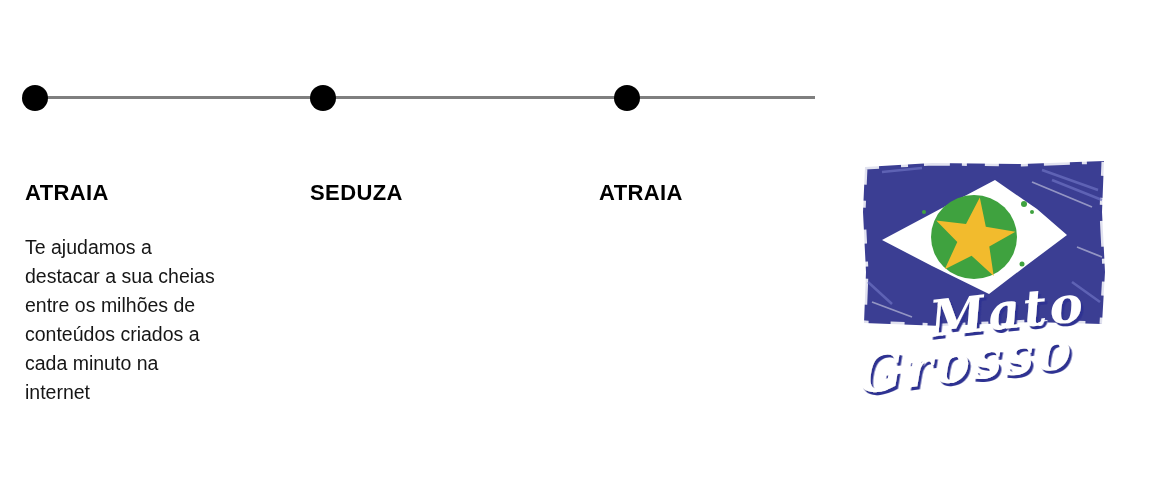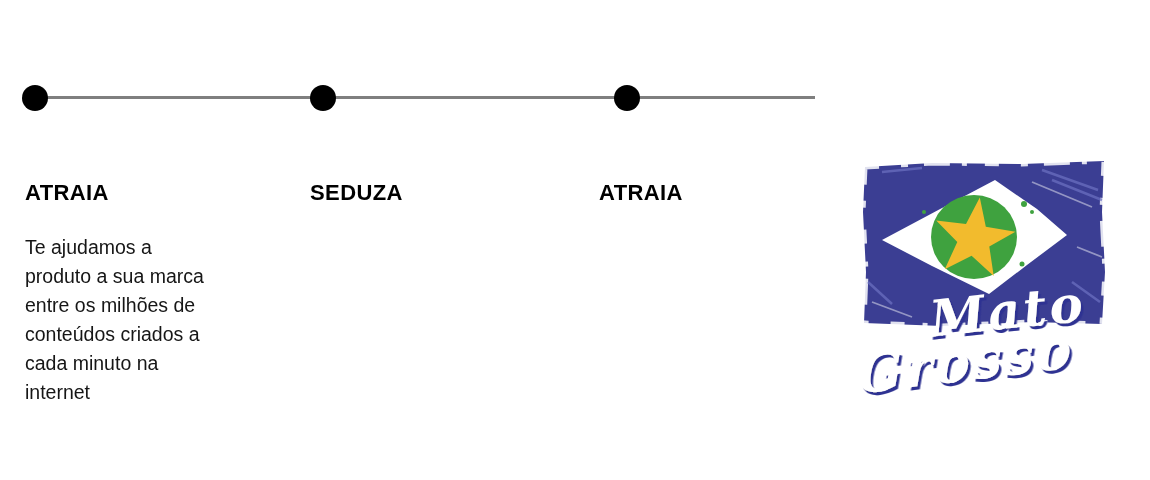--- a/index.html
+++ b/index.html
@@ -82,21 +82,21 @@
   <div class="timeline">
     <div class="timeline-line"></div>
     <div class="timeline-dot dot-1"></div>
     <div class="timeline-dot dot-2"></div>
     <div class="timeline-dot dot-3"></div>
   </div>
 
   <div class="col col-1">
     <div class="col-title">ATRAIA</div>
     <div class="col-body">Te ajudamos a
-produto a sua marca
+destacar a sua cheias
 entre os milhões de
 conteúdos criados a
 cada minuto na
 internet</div>
   </div>
 
   <div class="col col-2">
     <div class="col-title">SEDUZA</div>
   </div>
 

